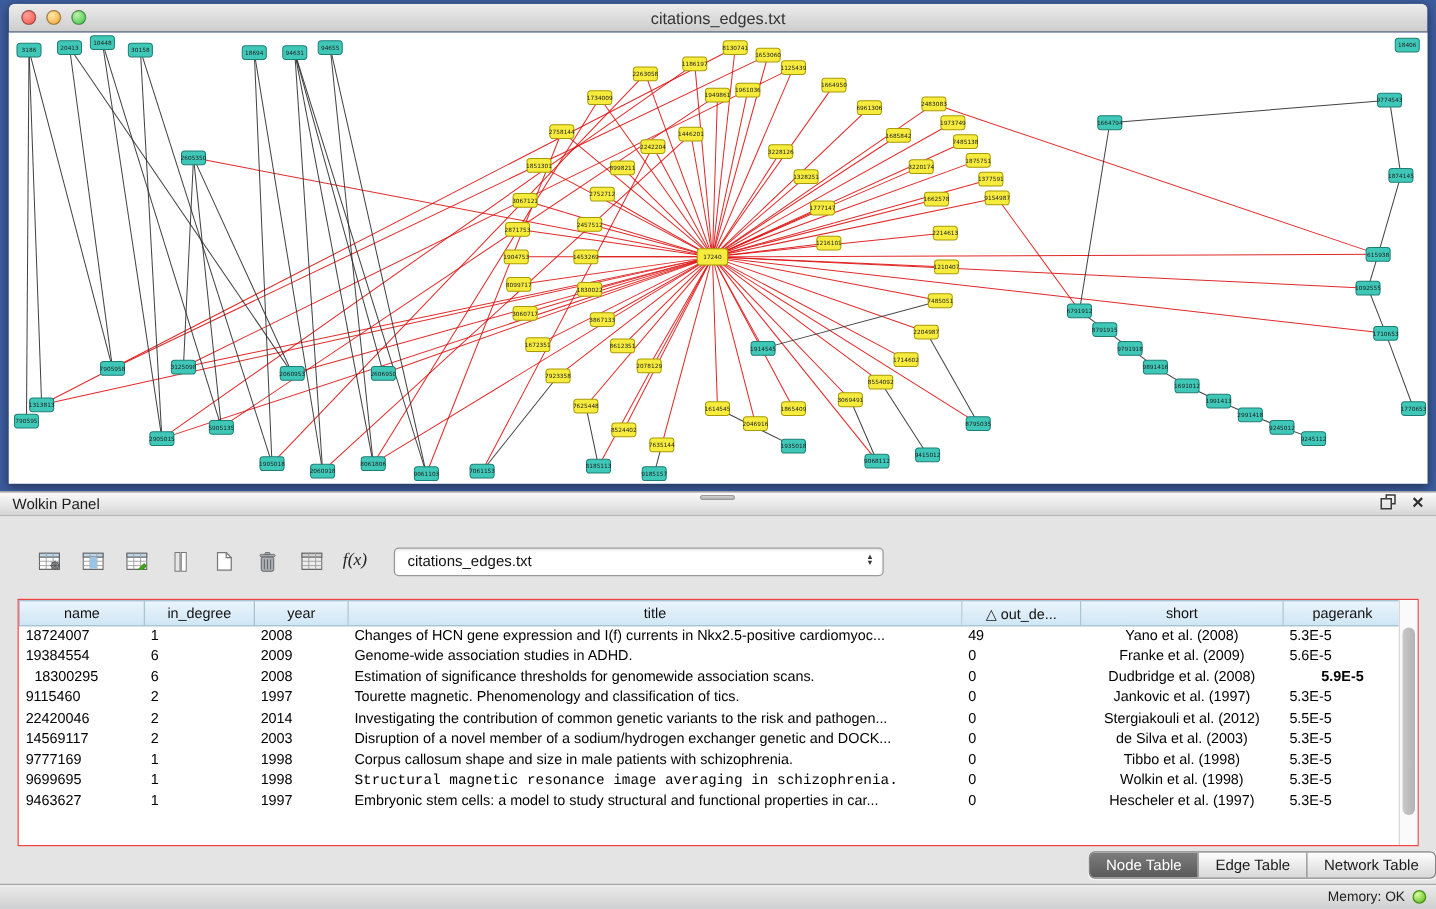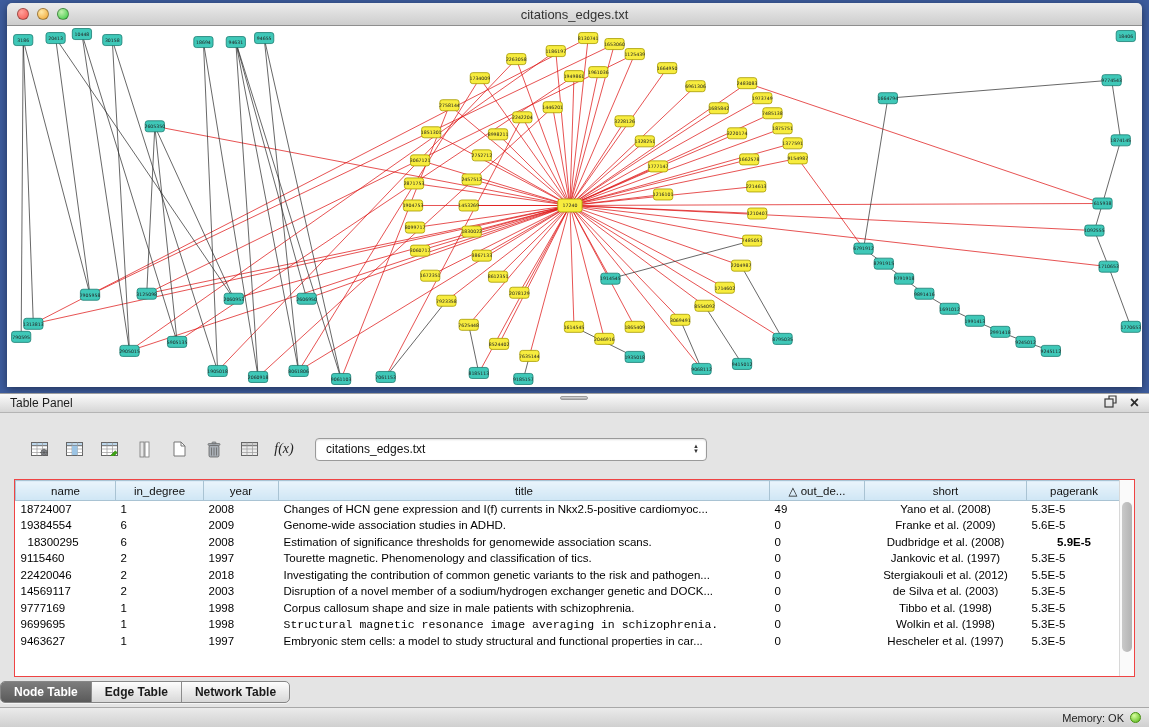--- a/index.html
+++ b/index.html
@@ -60,21 +60,21 @@
   thead th { background:linear-gradient(#eaf4fb,#cfe6f5); border:1px solid #a9c3d3;
              height:20px; font-weight:normal; text-align:center; color:#111;
              overflow:hidden; white-space:nowrap; font-size:11.5px; }
   tbody td { height:16.5px; padding:0 5px; white-space:nowrap; overflow:hidden; color:#000; }
   .vscroll { position:absolute; right:0; top:0; bottom:0; width:15px; background:#fafafa;
              border-left:1px solid #d8d8d8; }
   .vthumb { position:absolute; left:2px; right:2px; top:22px; height:150px;
             border-radius:6px; background:linear-gradient(90deg,#c9c9c9,#b3b3b3); }
 
   
-  .tabs-row { height:30px; flex:0 0 30px; display:flex; align-items:center; justify-content:flex-start;font-weight:bold; }
+  .tabs-row { height:30px; flex:0 0 30px; display:flex; align-items:center; justify-content:flex-end; }
   .seg { display:flex; border:1px solid #868686; border-radius:5px; overflow:hidden;
          font-size:12px; background:linear-gradient(#fdfdfd,#d8d8d8);
          box-shadow:0 1px 1px rgba(255,255,255,.7); }
   .seg-btn { padding:3px 13px; border-right:1px solid #8b8b8b; color:#1a1a1a; }
   .seg-btn:last-child { border-right:none; }
   .seg-btn.active { background:linear-gradient(#7d7d7d,#5a5a5a); color:#fff; }
 
   
   .status-bar { height:20px; flex:0 0 20px; background:linear-gradient(#ebebeb,#d0d0d0);
                 border-top:1px solid #a8a8a8; display:flex; align-items:center;
@@ -633,21 +633,21 @@
           <g>
             <rect x="1100.5" y="294.5" width="19" height="11" rx="2.5" fill="#3fc8b8" stroke="#1c7f74" stroke-width="0.8"></rect>
             <text x="1110" y="301.8" font-size="4.6" text-anchor="middle" fill="#222">1770653</text>
           </g>
         </svg>
       </div>
   </div>
 </div>
 
 <div class="table-panel-bar">
-  <span class="panel-title">Table Panel</span>
+  <span class="panel-title">Wolkin Panel</span>
   <span class="splitter-nub"></span>
   <span class="bar-icons">
     <span>
       <svg width="13" height="13" viewBox="0 0 13 13">
           <rect x="1" y="4" width="8" height="8" fill="none" stroke="#3a3a3a" stroke-width="1.2"></rect>
           <path d="M5 4 V1 h7 v7 h-3" fill="none" stroke="#3a3a3a" stroke-width="1.2"></path>
         </svg>
     </span>
     <span class="close-x">×</span>
   </span>
@@ -778,21 +778,21 @@
               <td style="text-align: left;">2</td>
               <td style="text-align: left;">1997</td>
               <td style="text-align: left;">Tourette magnetic. Phenomenology and classification of tics.</td>
               <td style="text-align: left;">0</td>
               <td style="text-align: center;">Jankovic et al. (1997)</td>
               <td style="text-align: left;">5.3E-5</td>
             </tr>
             <tr>
               <td style="text-align: left;">22420046</td>
               <td style="text-align: left;">2</td>
-              <td style="text-align: left;">2018</td>
+              <td style="text-align: left;">2014</td>
               <td style="text-align: left;">Investigating the contribution of common genetic variants to the risk and pathogen...</td>
               <td style="text-align: left;">0</td>
               <td style="text-align: center;">Stergiakouli et al. (2012)</td>
               <td style="text-align: left;">5.5E-5</td>
             </tr>
             <tr>
               <td style="text-align: left;">14569117</td>
               <td style="text-align: left;">2</td>
               <td style="text-align: left;">2003</td>
               <td style="text-align: left;">Disruption of a novel member of a sodium/hydrogen exchanger genetic and DOCK...</td>

